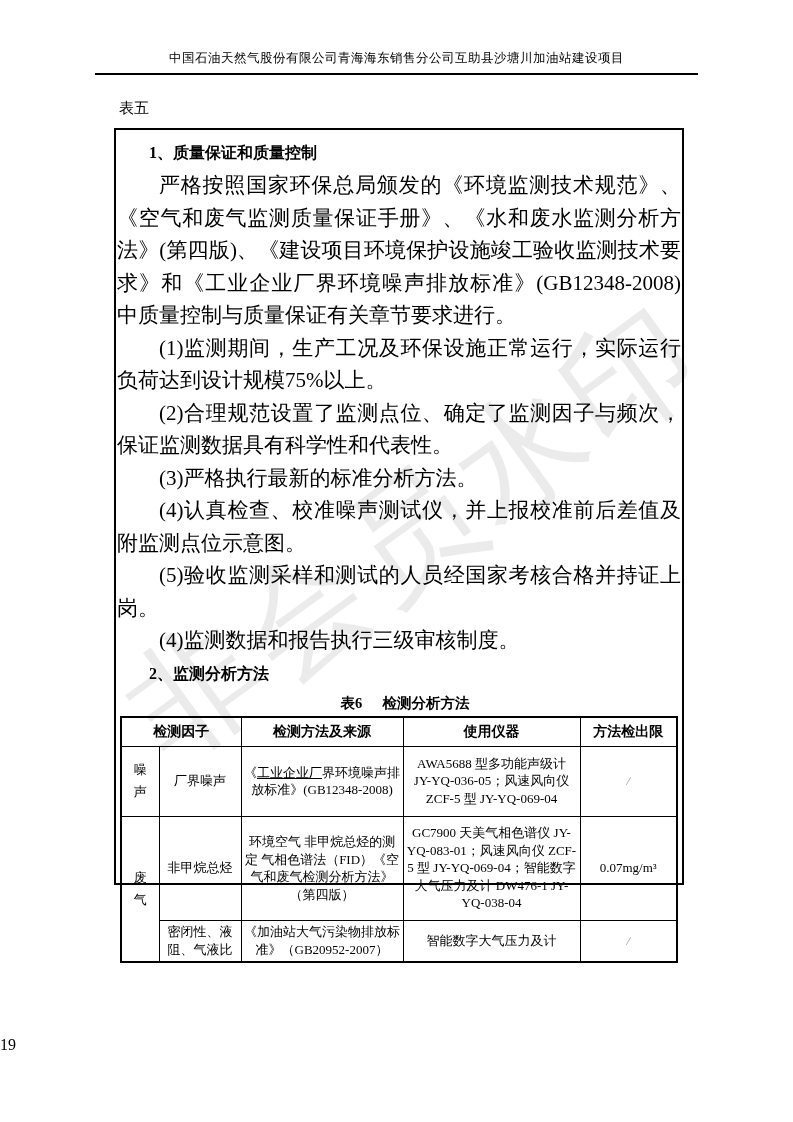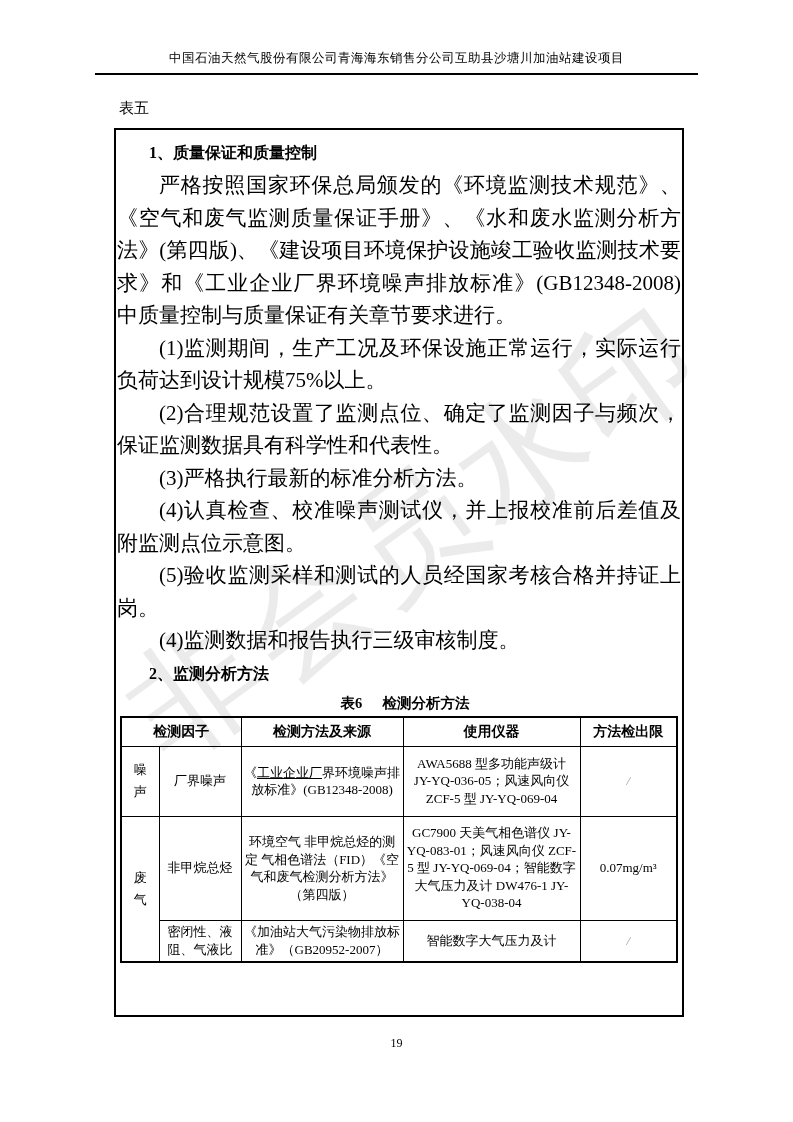--- a/index.html
+++ b/index.html
@@ -36,21 +36,21 @@
     letter-spacing:6px;
     color:rgba(0,0,0,0.08);
     transform:rotate(-36deg);
     white-space:nowrap;
     z-index:0;
     pointer-events:none;
   }
   
   .main-box{
     position:absolute;left:114px;top:128px;
-    width:570px;height:889px;
+    width:570px;height:757px;
     border:2px solid #000;
     box-sizing:border-box;
     padding:6px 1px 0 1px;
     z-index:1;
     background:transparent;
   }
   .main-box h3{
     margin:0;
     font-size:16px;
     font-weight:bold;
@@ -103,22 +103,21 @@
     width:14px;
     word-break:break-all;
     line-height:22px;
     text-align:center;
   }
   .u{text-decoration:underline;}
   td.left-cell{text-align:left;}
   td.slash{color:#9aa0ad;font-style:italic;}
   .page-number{
     position:absolute;left:0;right:0;top:1036px;
-    text-align:center;
-    font-size:12px;
+    font-size:16px;
     z-index:1;
   }
 </style>
 </head>
 <body>
 
 <div class="page">
 
   <div class="doc-header">中国石油天然气股份有限公司青海海东销售分公司互助县沙塘川加油站建设项目</div>
 

